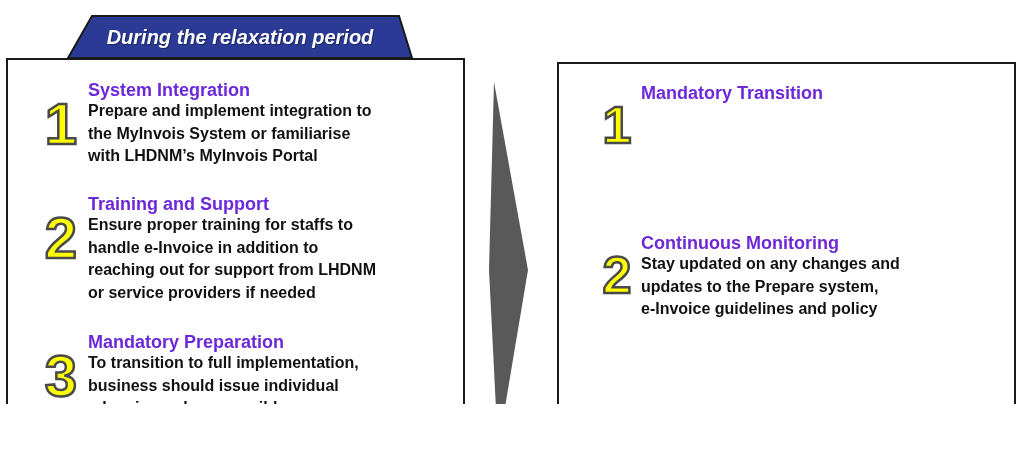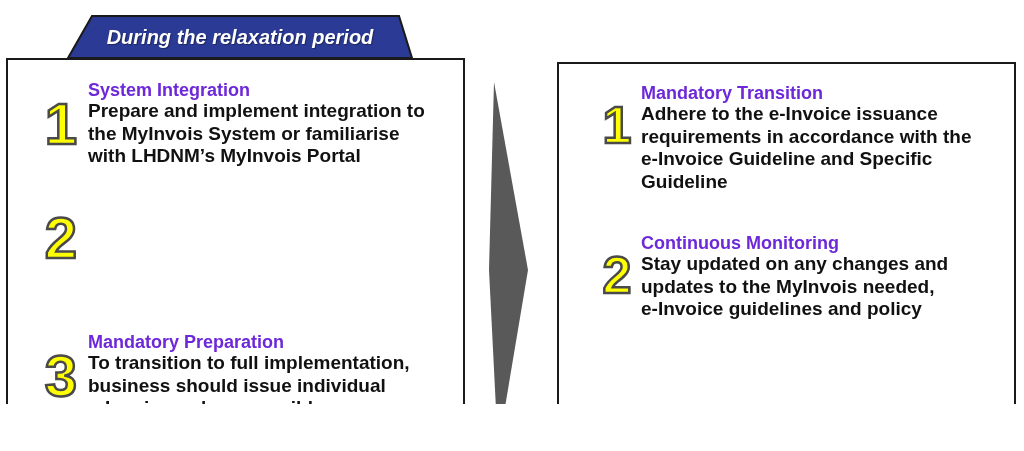--- a/index.html
+++ b/index.html
@@ -36,21 +36,21 @@
     -webkit-text-stroke:2.5px #4a4a4a;
     text-shadow:1px 1px 0 rgba(80,80,80,0.4);
   }
   .box.left  .step-num { width:50px; font-size:58px; }
   .box.right .step-num { width:44px; font-size:52px; padding-top:19px; }
   .step-text { padding-left:2px; }
   .step-title {
     font-size:18px; font-weight:bold; color:#6d28d9; line-height:20px;
   }
   .step-body {
-    font-size:19px; font-weight:bold; color:#111111;
+    font-size:16px; font-weight:bold; color:#111111;
     line-height:22.5px; white-space:pre-line;
   }
 </style>
 </head>
 <body>
 
 <div class="stage">
 
   <svg class="arrow" viewBox="0 0 55 376" aria-hidden="true">
     <polygon points="14,7 48,195 18,374 9,195" fill="#595959"></polygon>
@@ -71,52 +71,55 @@
       <div class="step-text">
         <div class="step-title">System Integration</div>
         <div class="step-body">Prepare and implement integration to
 the MyInvois System or familiarise
 with LHDNM’s MyInvois Portal</div>
       </div>
     </div>
 
     <div class="step" style="top:134px">
       <div class="step-num">2</div>
+      <div class="step-text">
+        <div class="step-title">Training and Support</div>
+        <div class="step-body">Ensure proper training for staffs to
+handle e-Invoice in addition to
+reaching out for support from LHDNM
+or service providers if needed</div>
+      </div>
     </div>
 
     <div class="step" style="top:272px">
       <div class="step-num">3</div>
       <div class="step-text">
         <div class="step-title">Mandatory Preparation</div>
         <div class="step-body">To transition to full implementation,
 business should issue individual
 e-Invoices where possible</div>
       </div>
     </div>
 
   </div>
 
   <div class="box right">
 
     <div class="step" style="top:19px">
       <div class="step-num">1</div>
       <div class="step-text">
         <div class="step-title">Mandatory Transition</div>
-        <div class="step-body">Adhere to the e-Invoice issuance
-requirements in accordance with the
-e-Invoice Guideline and Specific
-Guideline</div>
       </div>
     </div>
 
     <div class="step" style="top:169px">
       <div class="step-num">2</div>
       <div class="step-text">
         <div class="step-title">Continuous Monitoring</div>
         <div class="step-body">Stay updated on any changes and
-updates to the MyInvois needed,
+updates to the Prepare system,
 e-Invoice guidelines and policy</div>
       </div>
     </div>
 
   </div>
 
 </div>
 
 </body></html>

